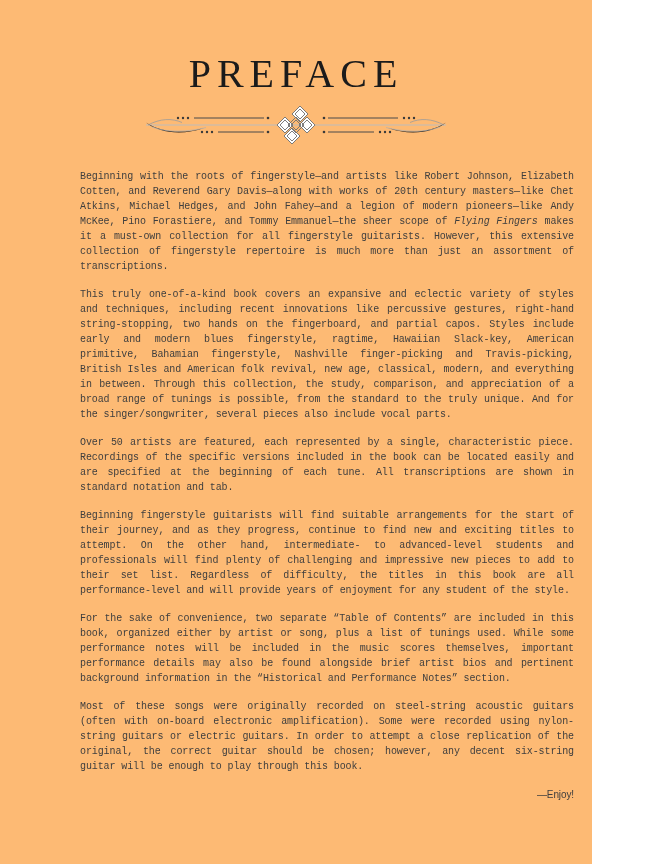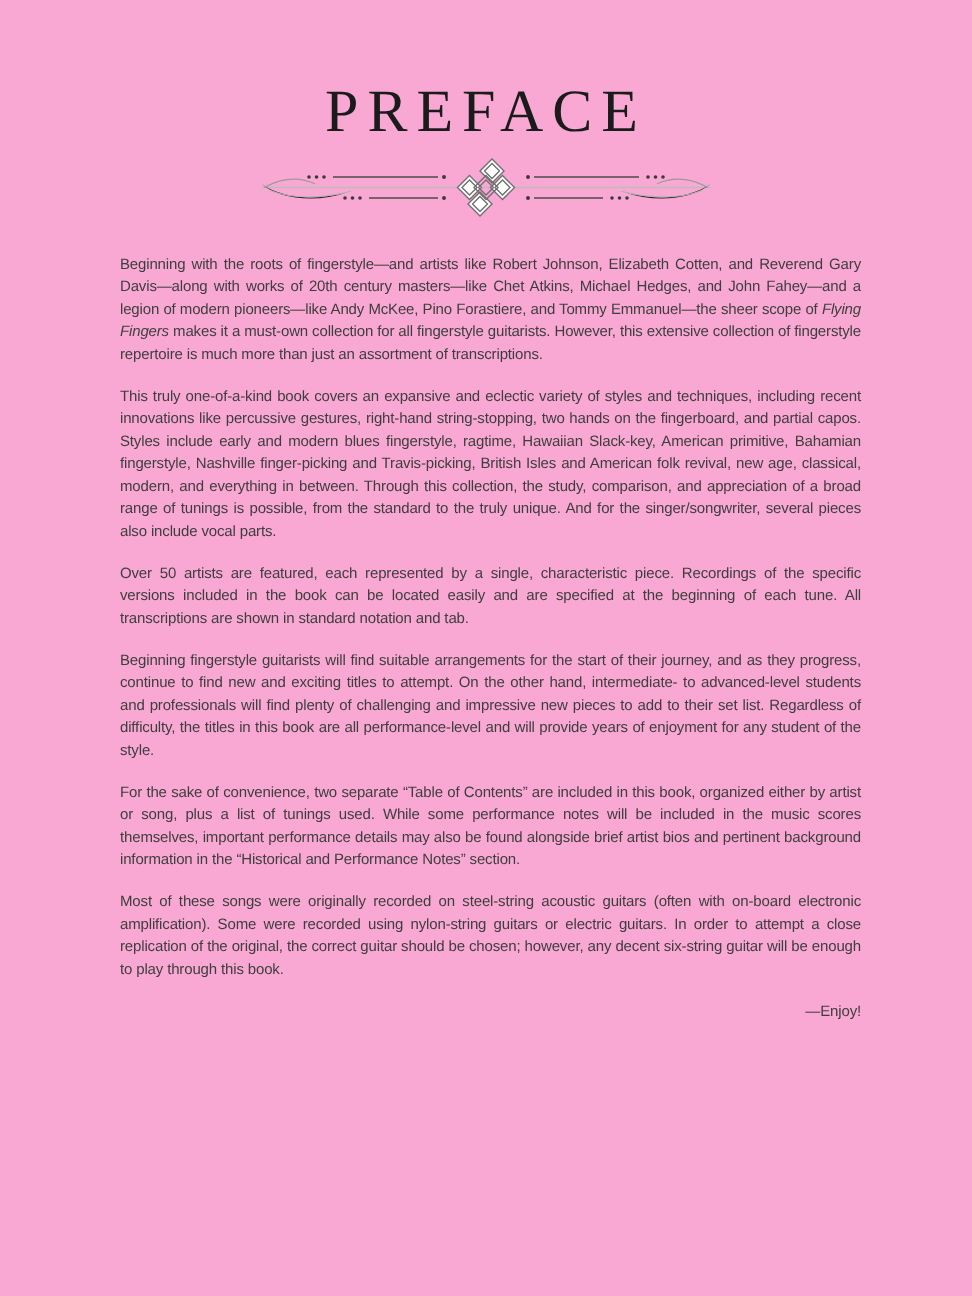--- a/index.html
+++ b/index.html
@@ -1,23 +1,23 @@
 <!DOCTYPE html>
 <html><head>
 <meta charset="utf-8">
 <style>
   html, body {
     margin: 0;
     padding: 0;
     background: #ffffff;
   }
   .page {
-    width: 648px;
+    width: 592px;
     height: 864px;
-    background: #f9a8d4;
+    background: #fdba74;
     position: relative;
     overflow: hidden;
     font-family: "Liberation Sans", sans-serif;
   }
   .title {
     margin: 0;
     padding-top: 50px;
     text-align: center;
     font-family: "Liberation Serif", serif;
     font-weight: 400;
@@ -34,20 +34,21 @@
     width: 494px;
     margin: 20px 0 0 80px;
     color: #3e3e3e;
     font-size: 10px;
     line-height: 15px;
     letter-spacing: -0.1px;
     text-align: justify;
   }
   .content p.para {
     margin: 0 0 13px 0;
+    font-family: Liberation Mono, monospace;
   }
   .content p.para em {
     font-style: italic;
   }
   .signoff {
     margin: 0;
     color: #3e3e3e;
     font-size: 10px;
     line-height: 15px;
     text-align: right;

